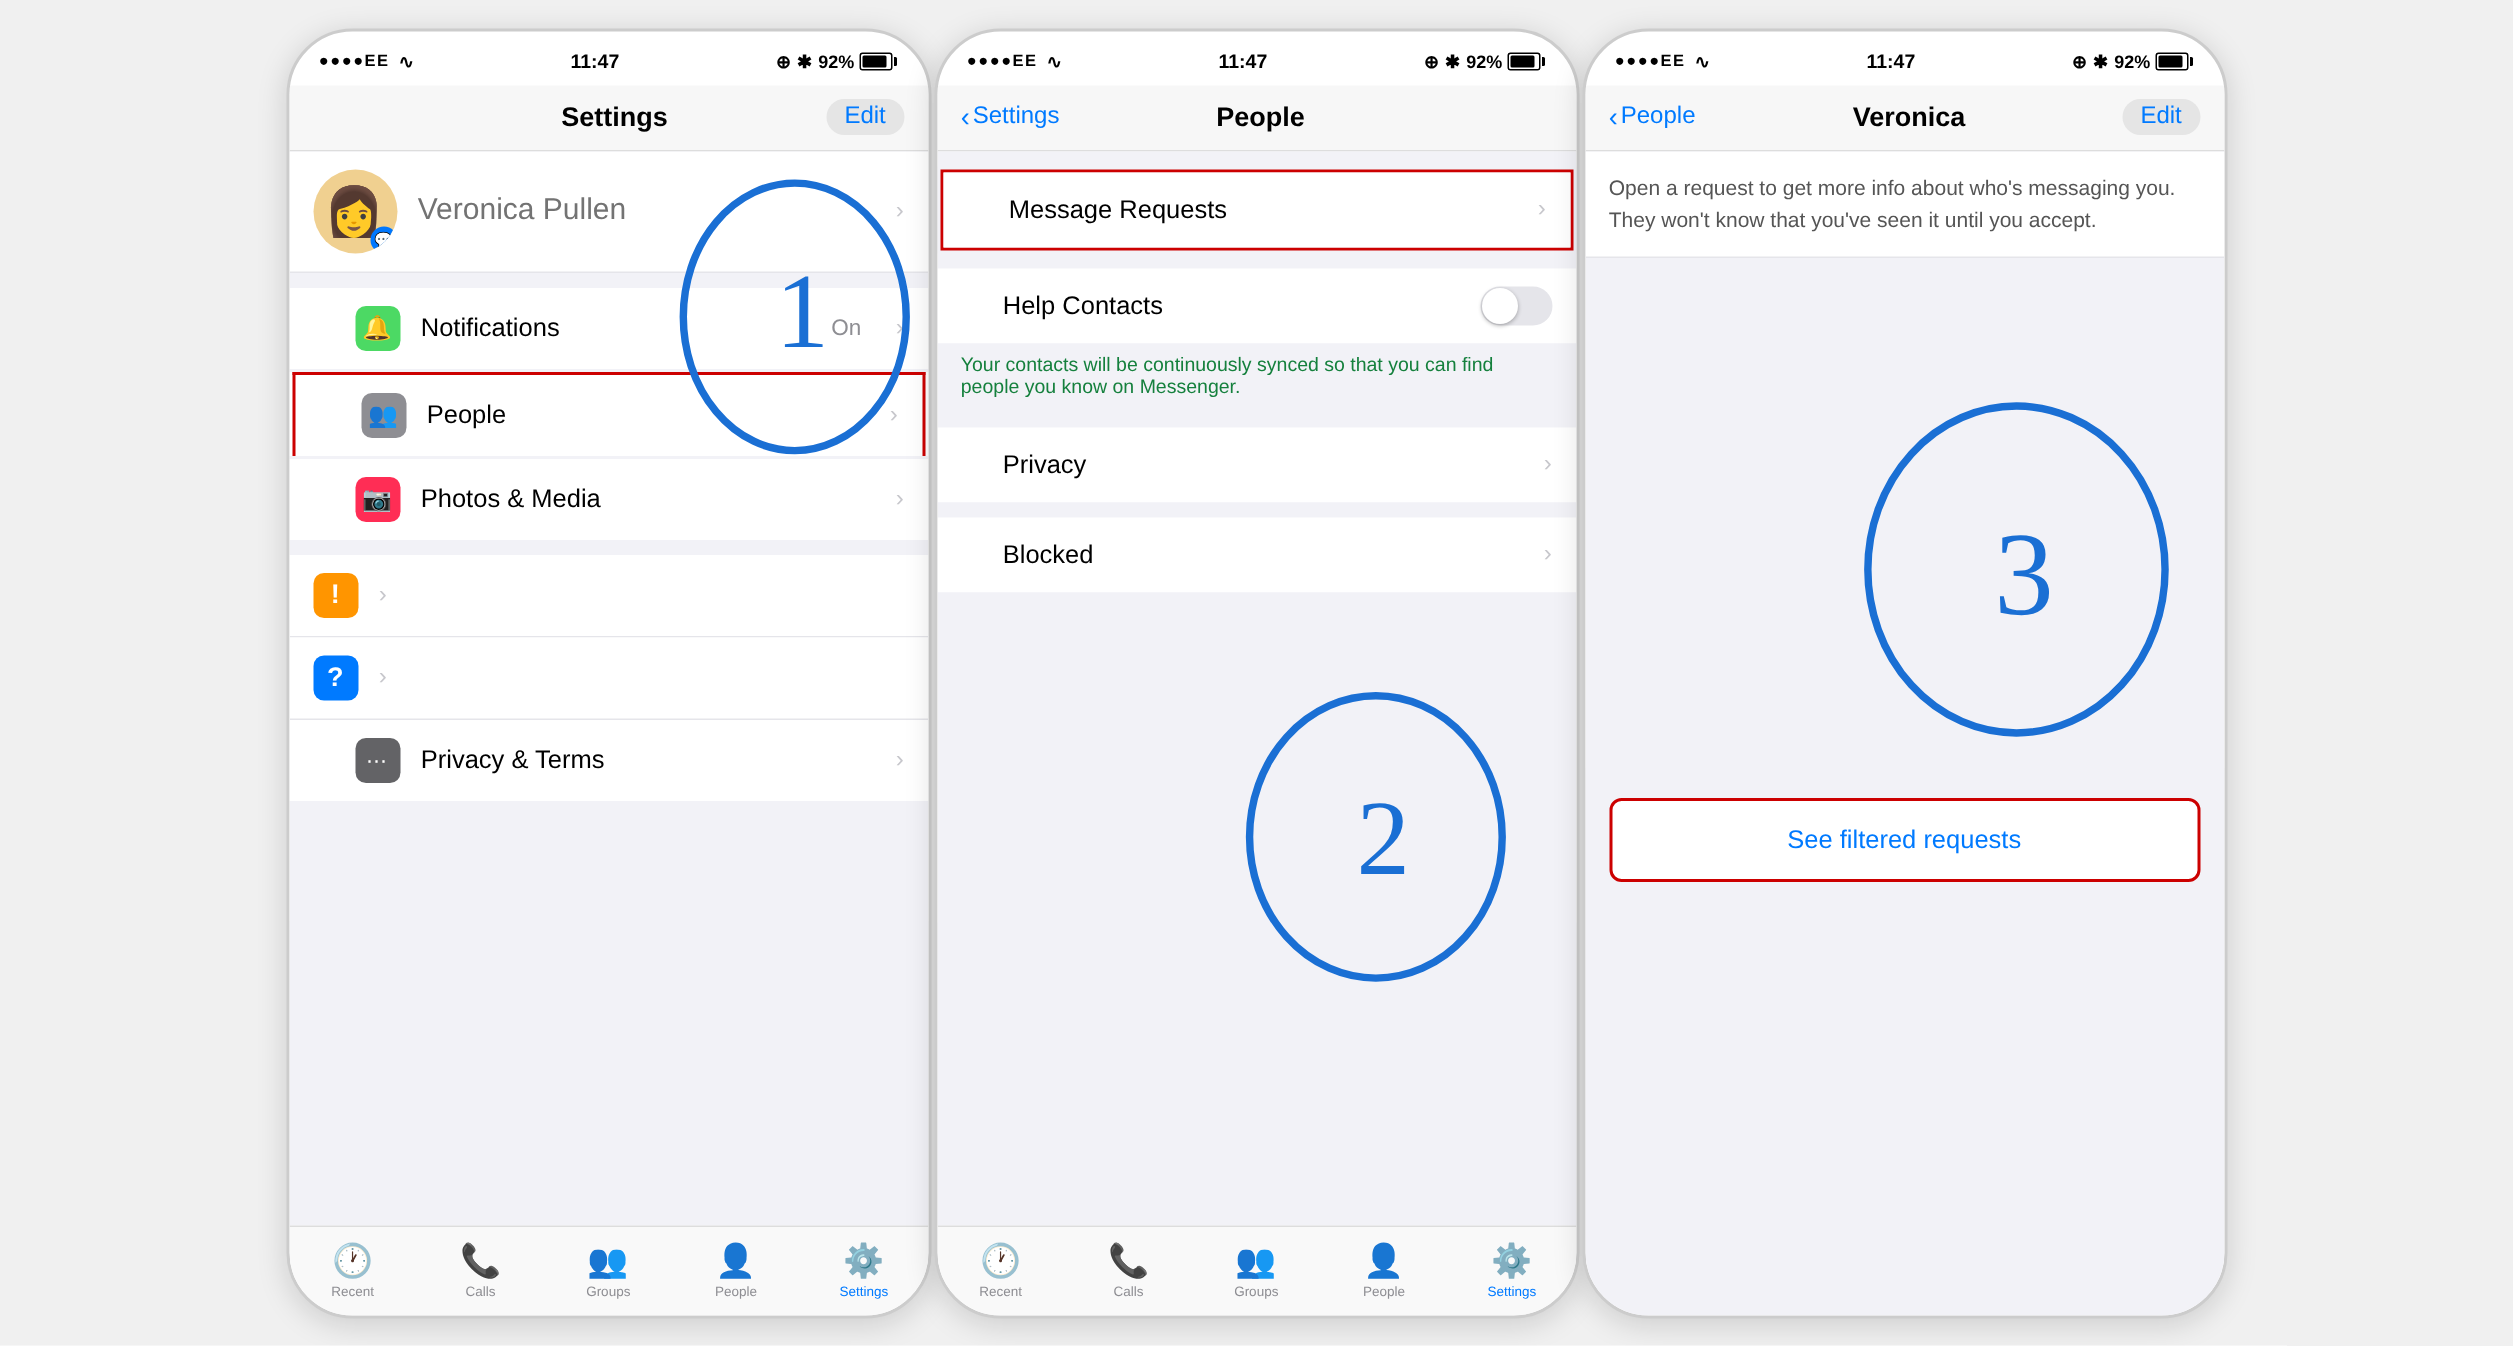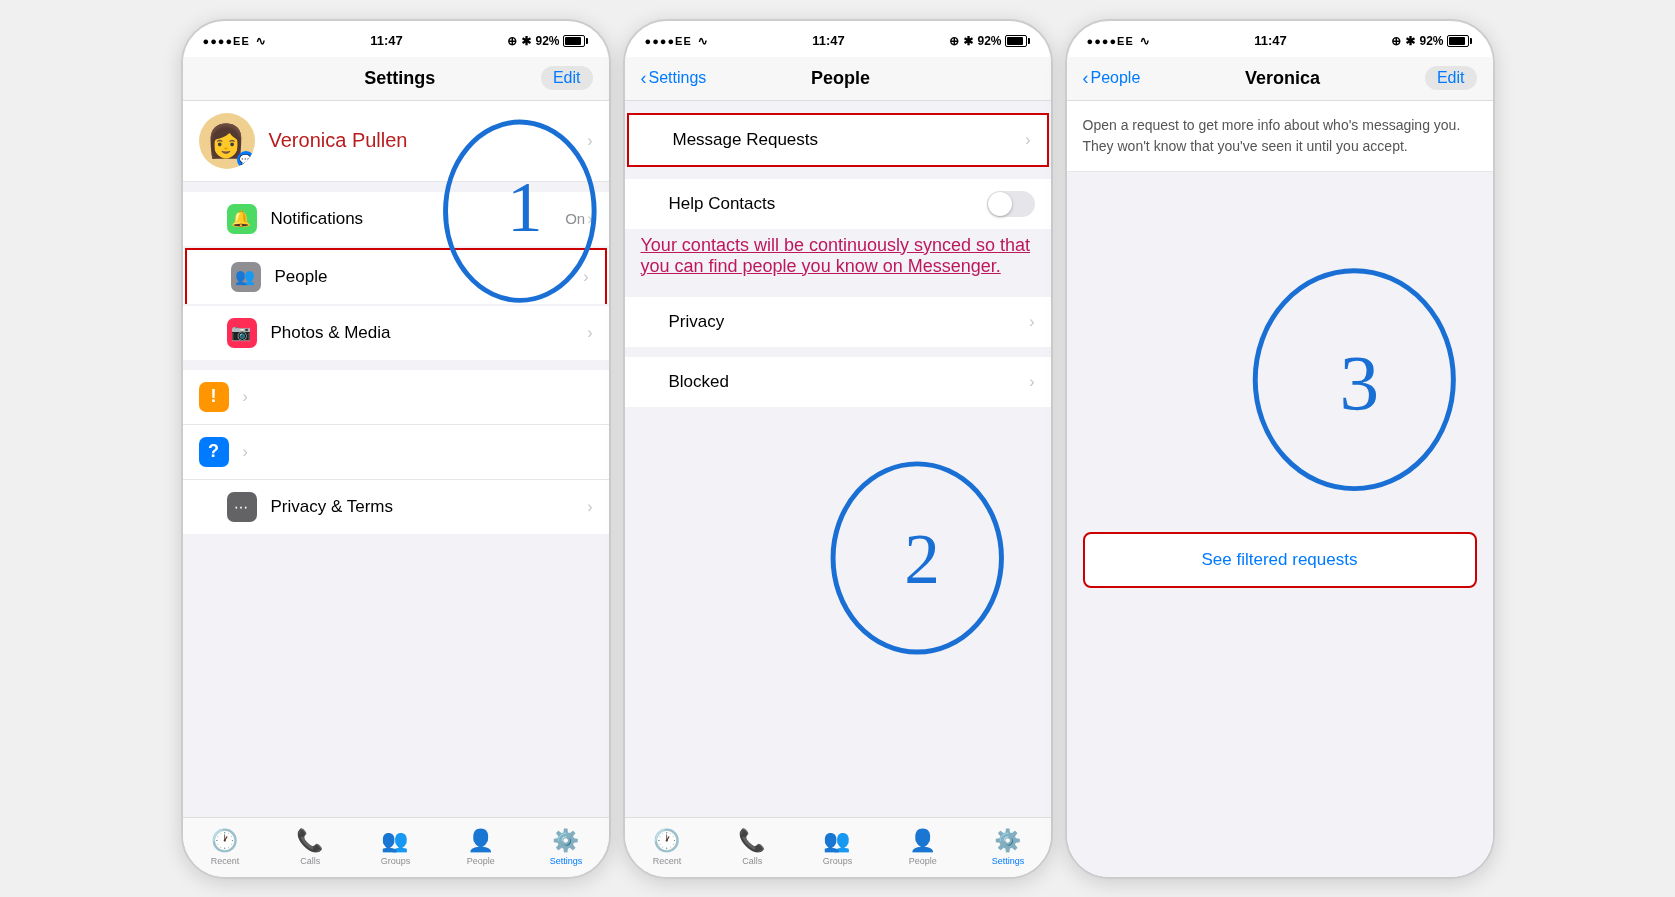--- a/index.html
+++ b/index.html
@@ -13,21 +13,21 @@
       overflow: hidden;
     }
     .phone-container {
       display: flex;
       flex-direction: row;
       width: 100%;
       height: 100%;
       background: #f0f0f0;
       justify-content: center;
       align-items: center;
-      gap: 12px;
+      gap: 2px;
       padding: 10px;
     }
     .phone {
       width: 430px;
       height: 860px;
       background: #fff;
       border-radius: 44px;
       border: 2px solid #ccc;
       overflow: hidden;
       display: flex;
@@ -132,21 +132,21 @@
     .icon-blue { background: #007aff; }
     .icon-dark { background: #636366; }
     .settings-label {
       flex: 1;
       font-size: 17px;
       color: #000;
     }
     .settings-value {
       color: #8e8e93;
       font-size: 15px;
-      margin-right: 2px;
+      margin-right: 23px;
     }
     .chevron {
       color: #c7c7cc;
       font-size: 16px;
     }
     
     .profile-cell {
       display: flex;
       align-items: center;
       padding: 12px 16px;
@@ -169,21 +169,21 @@
       bottom: 0; right: 0;
       width: 18px; height: 18px;
       background: #0078ff;
       border-radius: 50%;
       display: flex; align-items: center; justify-content: center;
       font-size: 10px; color: #fff;
     }
     .profile-name {
       font-size: 20px;
       font-weight: 500;
-      color: #b91c1c;
+      color: #737373;
       flex: 1;
     }
     
     .tab-bar {
       display: flex;
       background: #f9f9f9;
       border-top: 1px solid #ddd;
       height: 60px;
       flex-shrink: 0;
     }
@@ -215,25 +215,24 @@
     .toggle-knob {
       width: 24px; height: 24px;
       background: #fff;
       border-radius: 12px;
       position: absolute;
       top: 1px; left: 1px;
       box-shadow: 0 1px 3px rgba(0,0,0,0.3);
     }
     
     .sub-text {
-      font-size: 18px;
-      color: #be185d;
+      font-size: 13px;
+      color: #15803d;
       padding: 6px 16px 10px 16px;
       background: #f2f2f7;
-      text-decoration: underline;
     }
     
     .see-filtered-btn {
       margin: 20px 16px;
       border: 2px solid #cc0000;
       border-radius: 8px;
       padding: 16px;
       text-align: center;
       color: #007aff;
       font-size: 17px;

